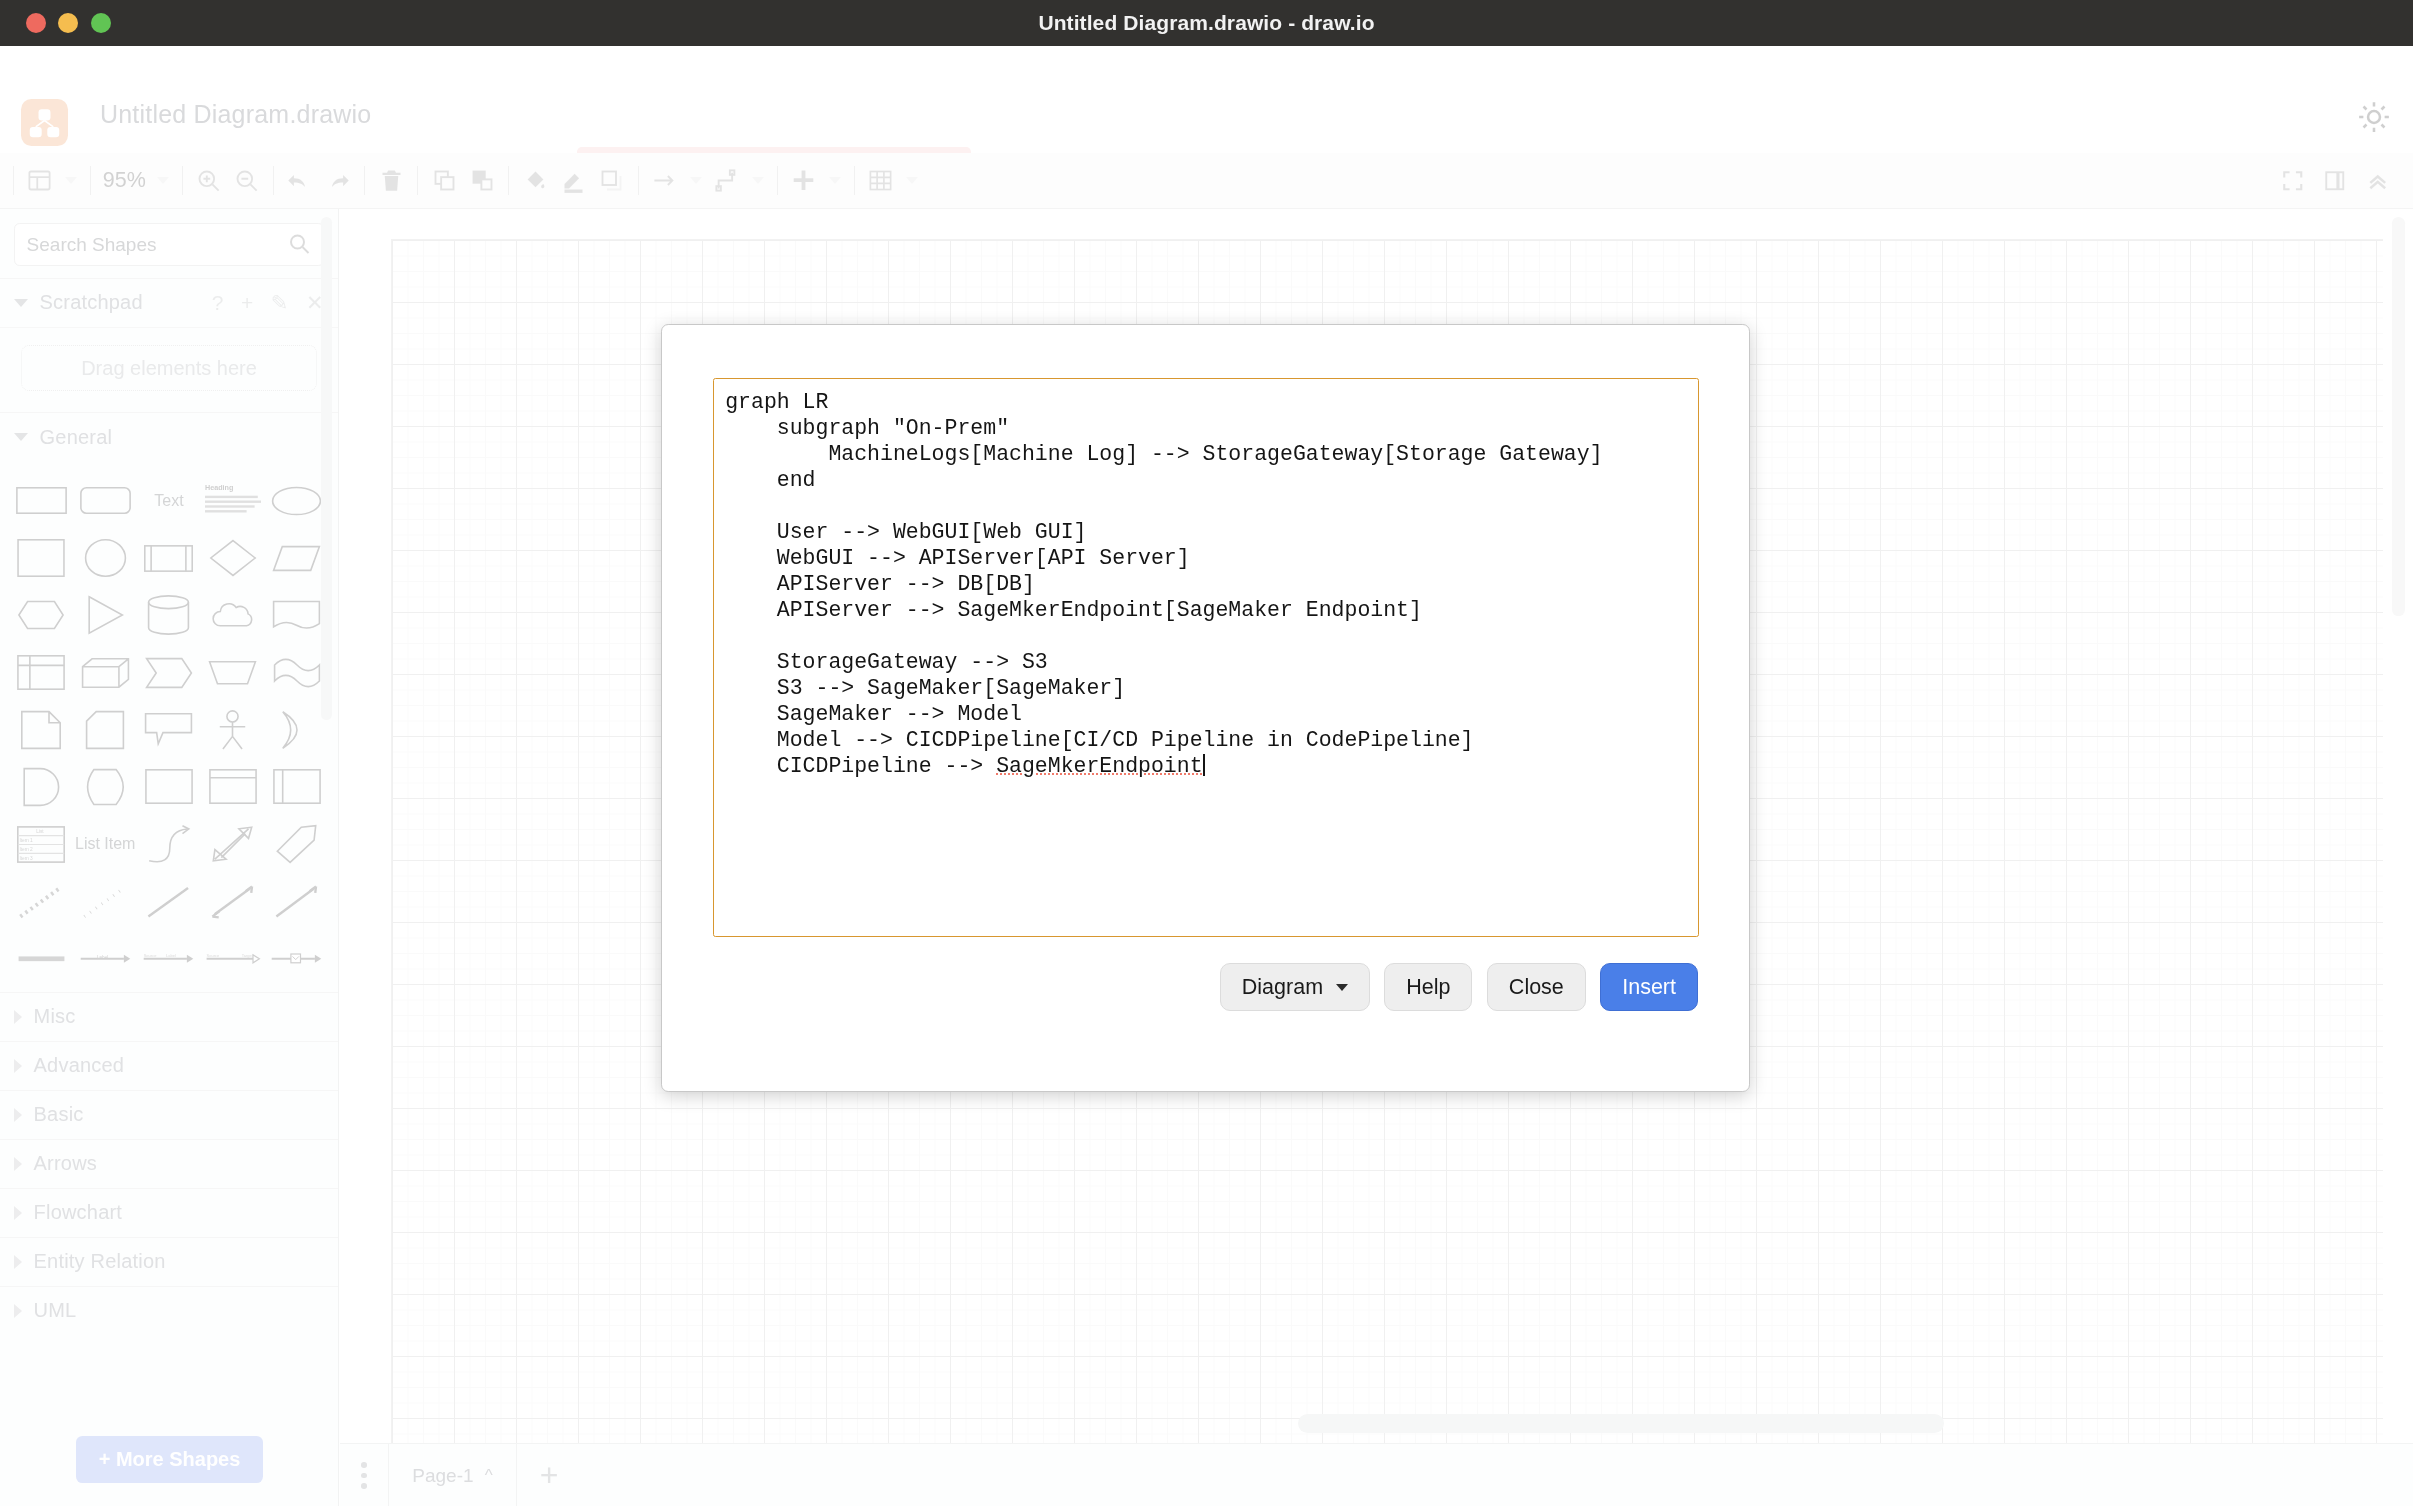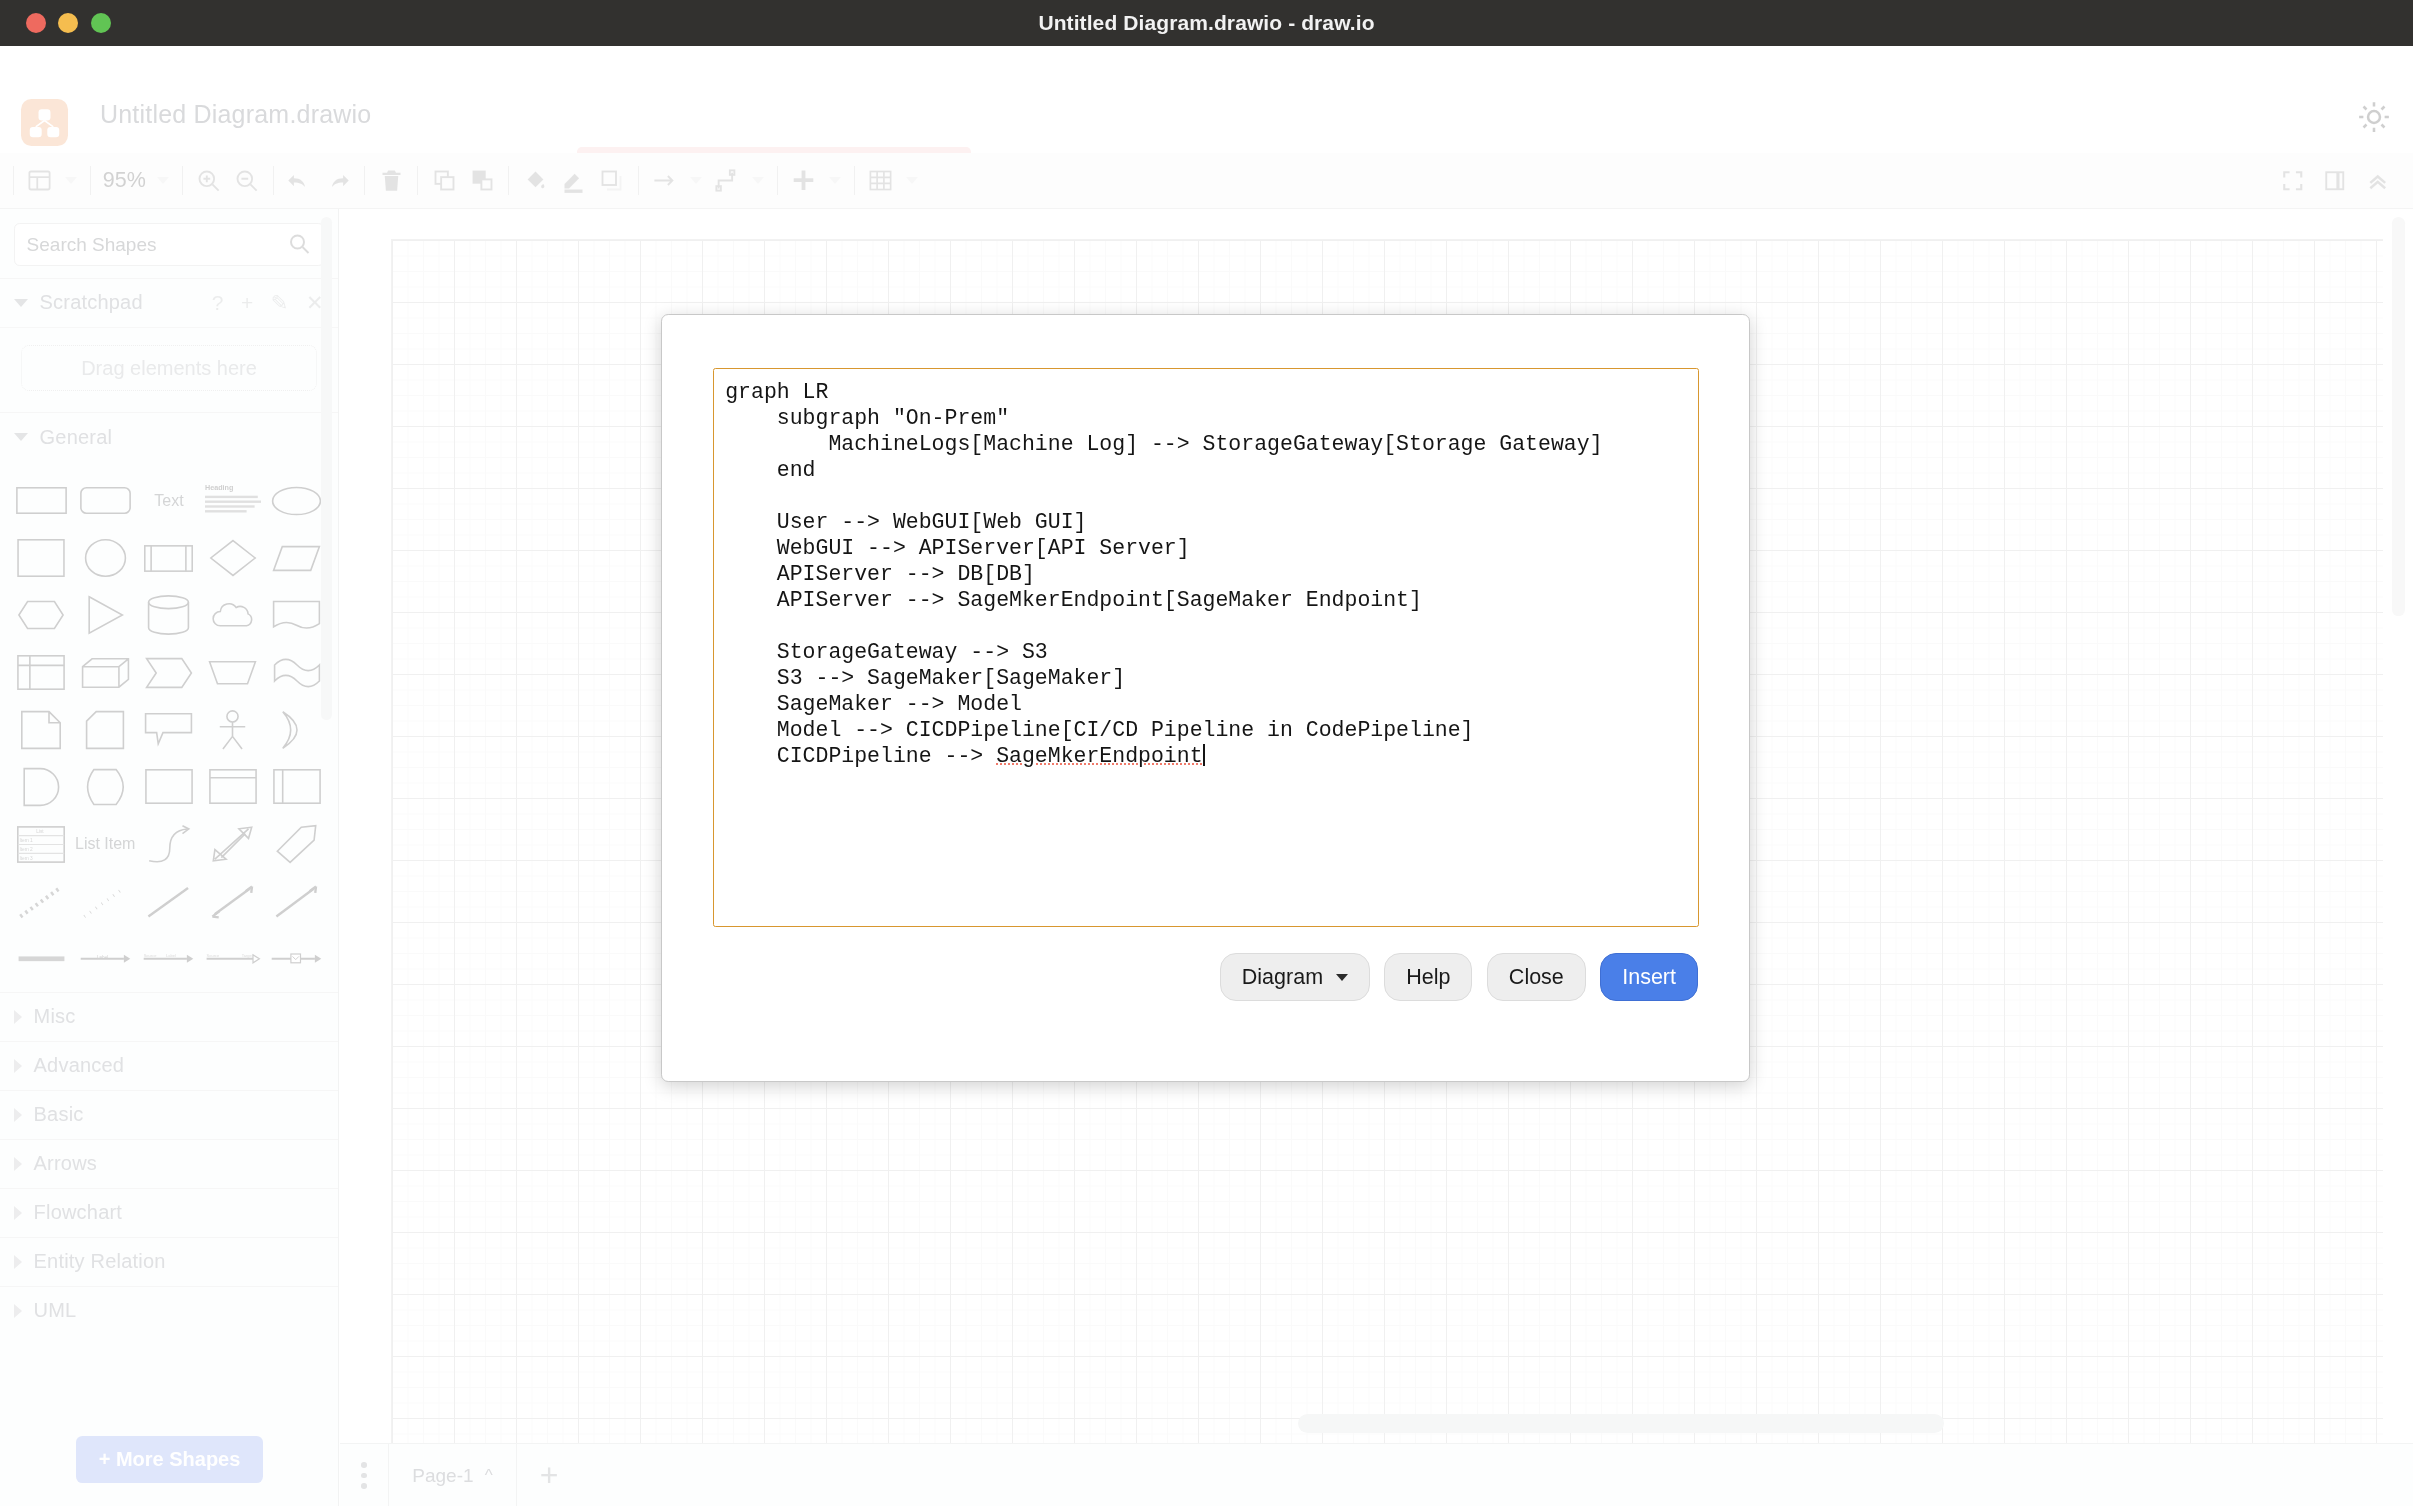--- a/index.html
+++ b/index.html
@@ -221,21 +221,21 @@
     font-size: 19px; color: #dcdddf; white-space: nowrap;
   }
   .page-tab .chev { font-size: 17px; color: #dcdddf; }
   .page-add {
     width: 64px; display: flex; align-items: center; justify-content: center;
     font-size: 32px; color: #e3e4e5; font-weight: 300;
   }
 
   
   .modal {
-    position: absolute; left: 661px; top: 314px;
+    position: absolute; left: 661px; top: 324px;
     width: 1089px; height: 768px;
     background: #ffffff;
     border: 0.8px solid #c8c8c8;
     border-radius: 7.2px;
     box-shadow: 0 4px 17.6px rgba(0,0,0,.18);
     overflow: hidden;
   }
   .mermaid-area {
     position: absolute; left: 51px; top: 53px;
     width: 986px; height: 559px;
@@ -267,21 +267,21 @@
   }
   .modal-buttons {
     position: absolute; right: 51px; top: 638px;
     display: flex; align-items: center; gap: 14.4px;
   }
   .btn {
     font-family: "Liberation Sans", sans-serif;
     font-size: 21.5px; color: #1a1a1a;
     background: #eeeeee;
     border: 0.8px solid #dcdcdc;
-    border-radius: 16px;
+    border-radius: 10px;
     padding: 9.6px 21px;
     white-space: nowrap;
     display: flex; align-items: center; gap: 12.8px;
     min-height: 48px;
   }
   .btn.primary {
     background: #4a7fe8; border-color: #3f6fd4; color: #ffffff;
   }
   .btn .chev-dn {
     width: 0; height: 0;

